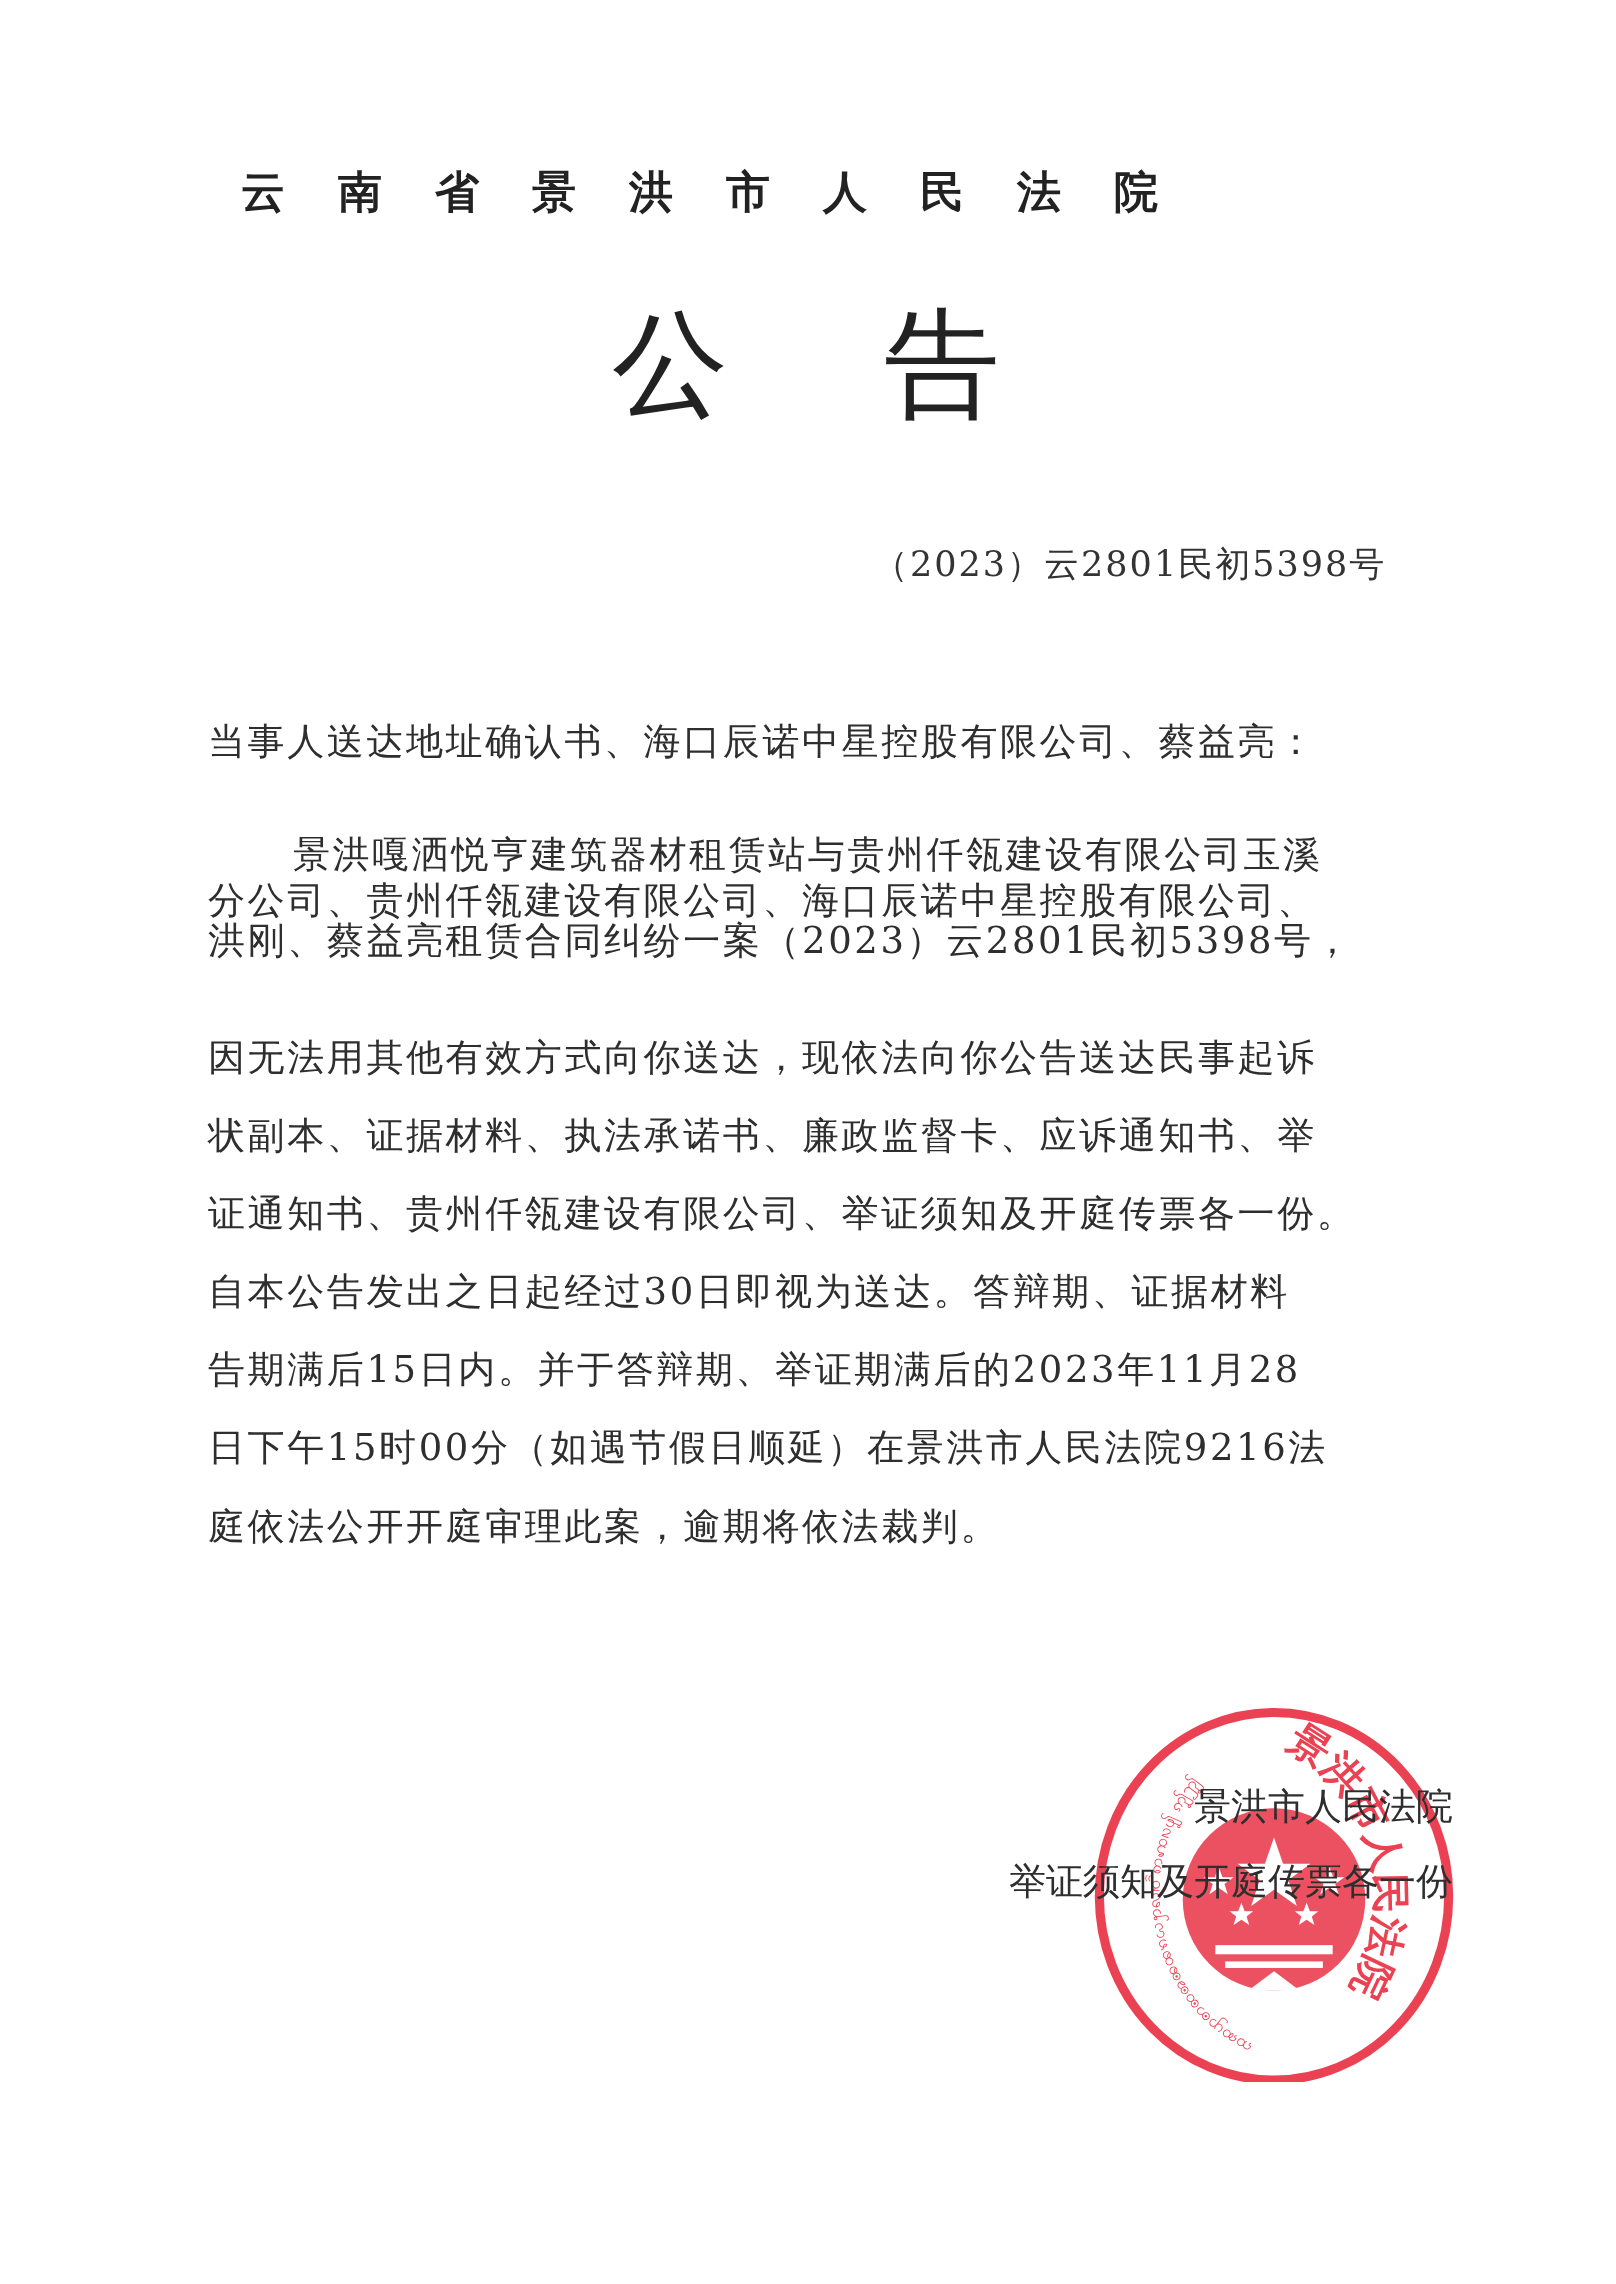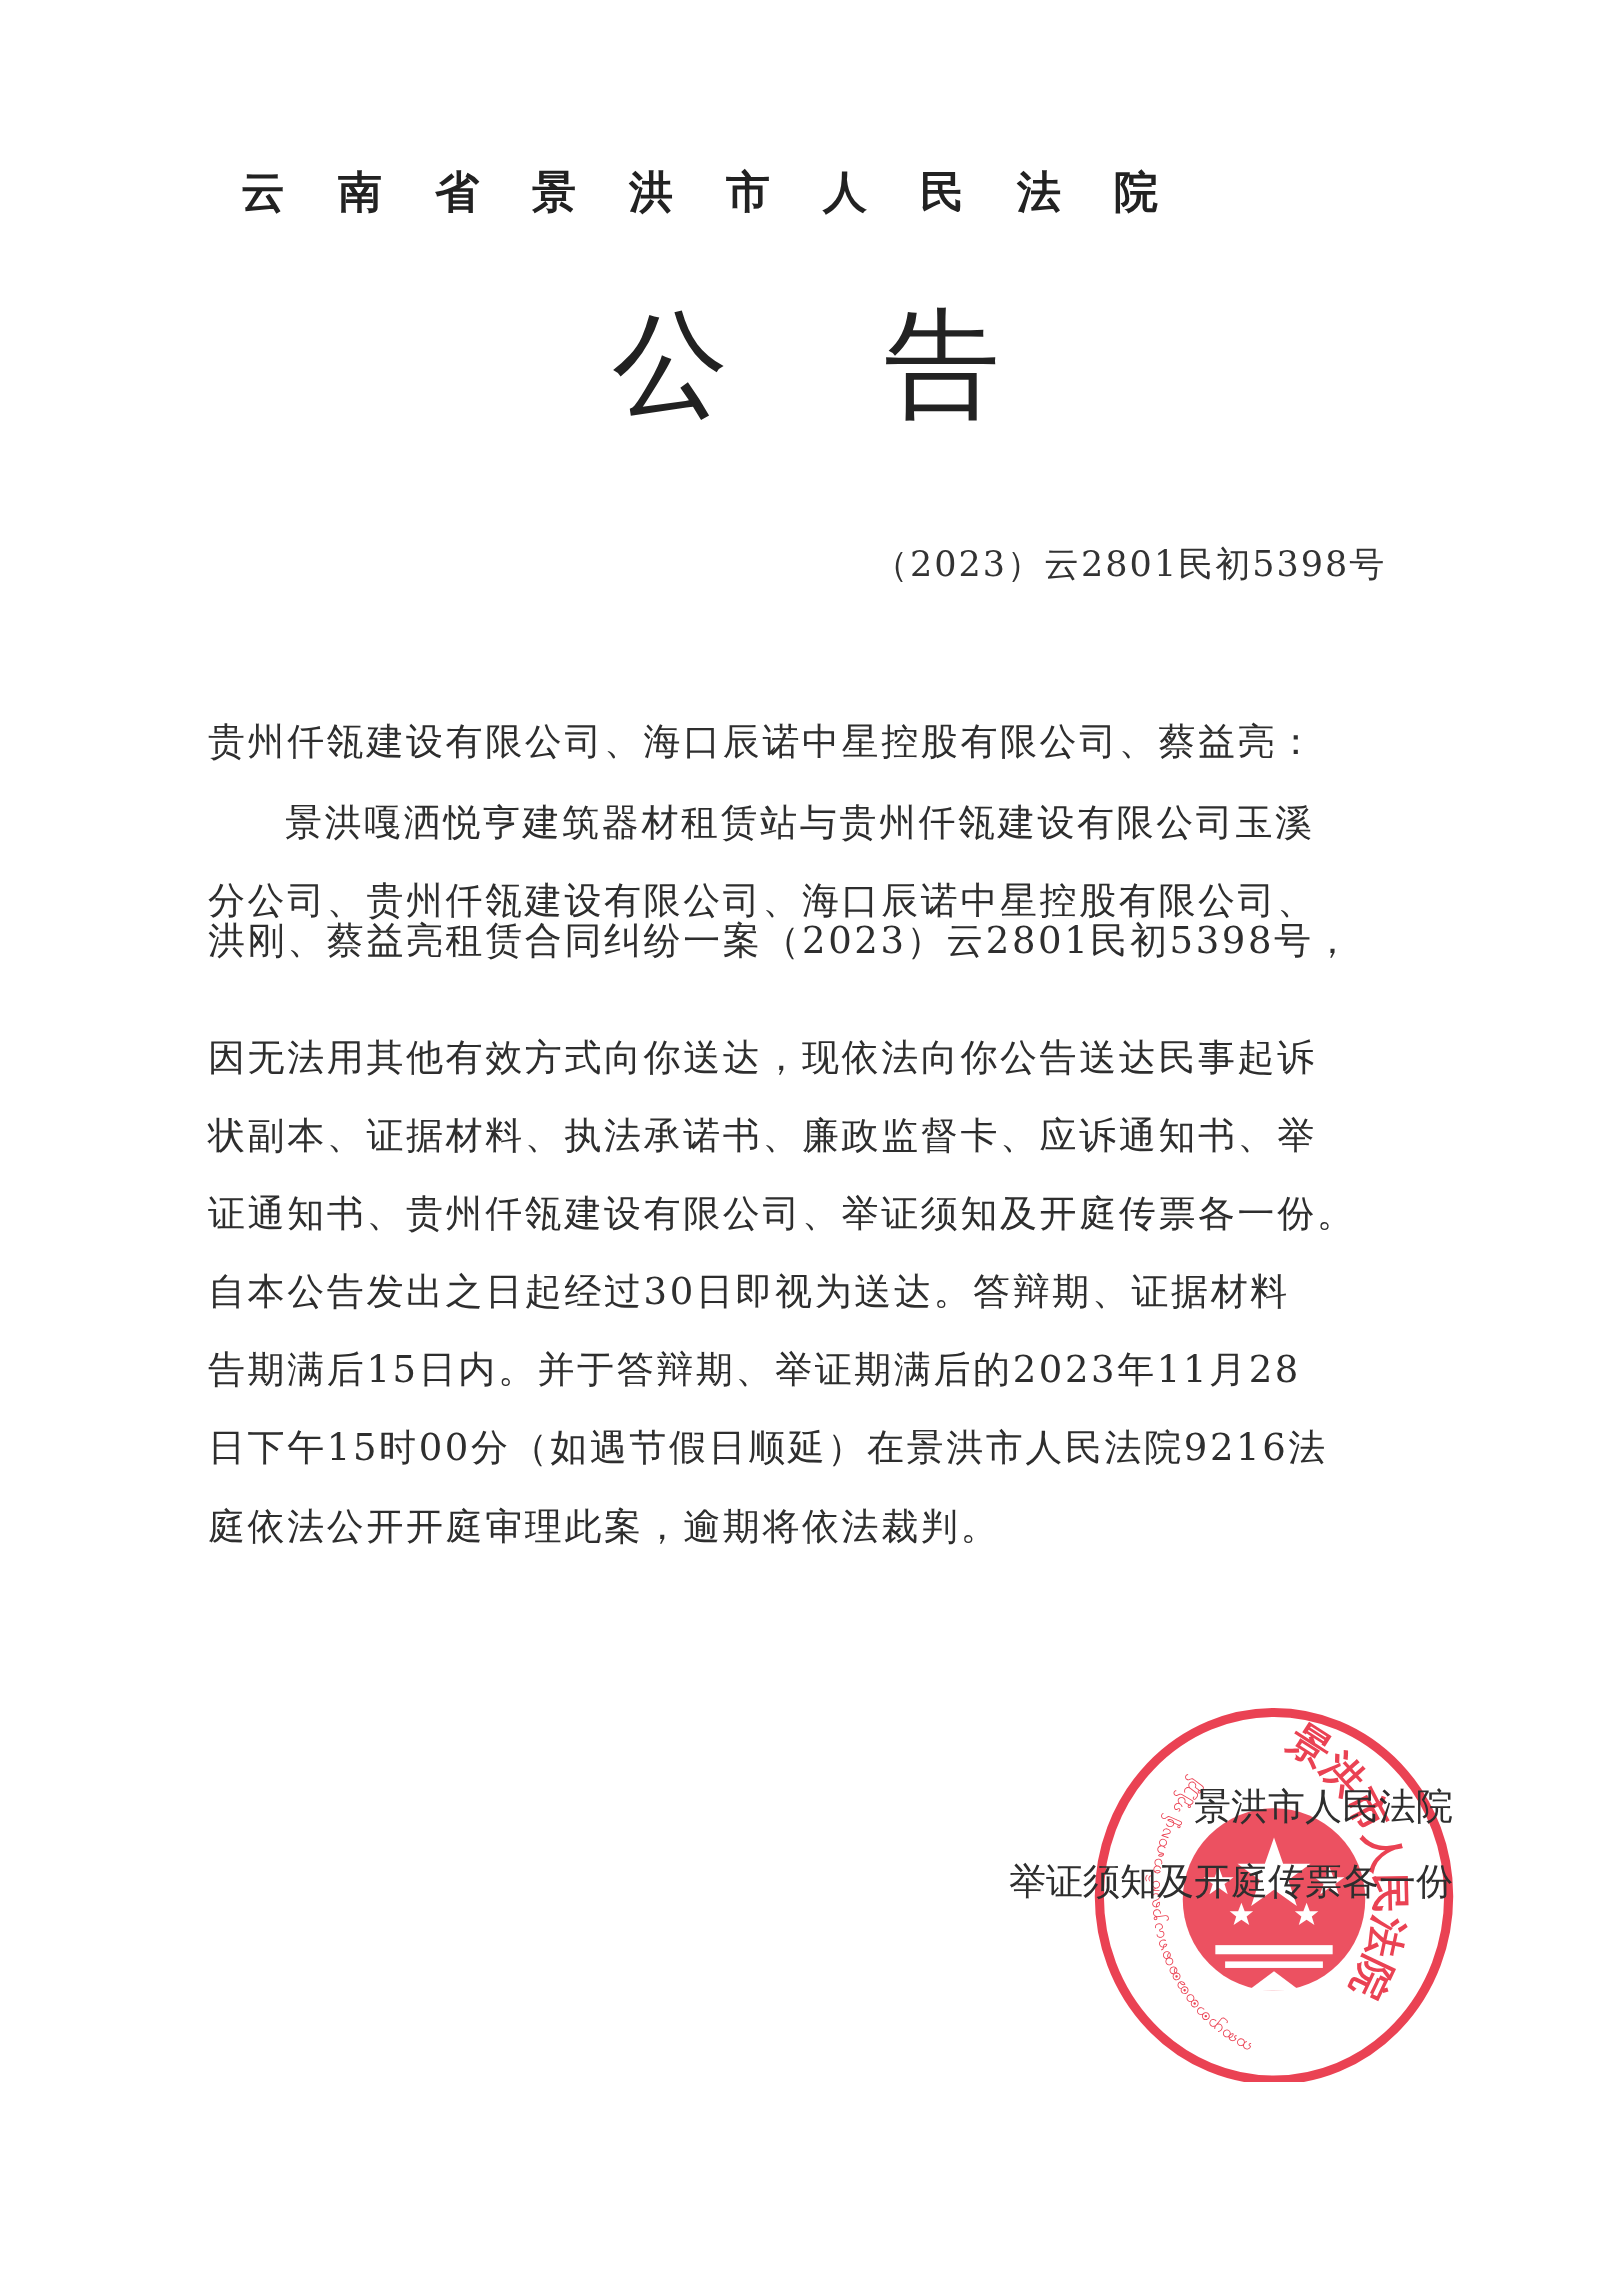--- a/index.html
+++ b/index.html
@@ -18,38 +18,38 @@
   }
   .case-number {
     position: absolute; left: 873px; top: 541px;
     font-size: 35px; letter-spacing: 2px; white-space: nowrap; color: #333;
   }
   .addressee, .body-line {
     position: absolute; left: 208px; font-size: 37px; white-space: nowrap;
     letter-spacing: 2.6px; color: #2e2e2e;
   }
   .addressee { top: 717px; }
-  .body-line.indent { left: 285px; }
+  .body-line.indent { left: 293px; margin-top: 32px; }
   .signature {
     position: absolute; right: 163px; font-size: 37px; white-space: nowrap;
     color: #2e2e2e; z-index: 3;
   }
   .seal {
     position: absolute; left: 1085px; top: 1704px; width: 378px; height: 378px;
     z-index: 2; opacity: 0.88;
   }
 </style>
 </head>
 <body>
 
 <div class="court-name">云南省景洪市人民法院</div>
 <div class="doc-title">公告</div>
 <div class="case-number">（2023）云2801民初5398号</div>
 
-<div class="addressee">贵州仟瓴建设有限公司、海口辰诺中星控股有限公司、蔡益亮：</div>
+<div class="addressee">当事人送达地址确认书、海口辰诺中星控股有限公司、蔡益亮：</div>
 
 <div>
   <div class="body-line indent" style="top:798px">景洪嘎洒悦亨建筑器材租赁站与贵州仟瓴建设有限公司玉溪</div>
   <div class="body-line" style="top:876px">分公司、贵州仟瓴建设有限公司、海口辰诺中星控股有限公司、</div>
   <div class="body-line" style="top:916px">洪刚、蔡益亮租赁合同纠纷一案（2023）云2801民初5398号，</div>
   <div class="body-line" style="top:1033px">因无法用其他有效方式向你送达，现依法向你公告送达民事起诉</div>
   <div class="body-line" style="top:1111px">状副本、证据材料、执法承诺书、廉政监督卡、应诉通知书、举</div>
   <div class="body-line" style="top:1189px">证通知书、贵州仟瓴建设有限公司、举证须知及开庭传票各一份。</div>
   <div class="body-line" style="top:1267px">自本公告发出之日起经过30日即视为送达。答辩期、证据材料</div>
   <div class="body-line" style="top:1345px">告期满后15日内。并于答辩期、举证期满后的2023年11月28</div>

